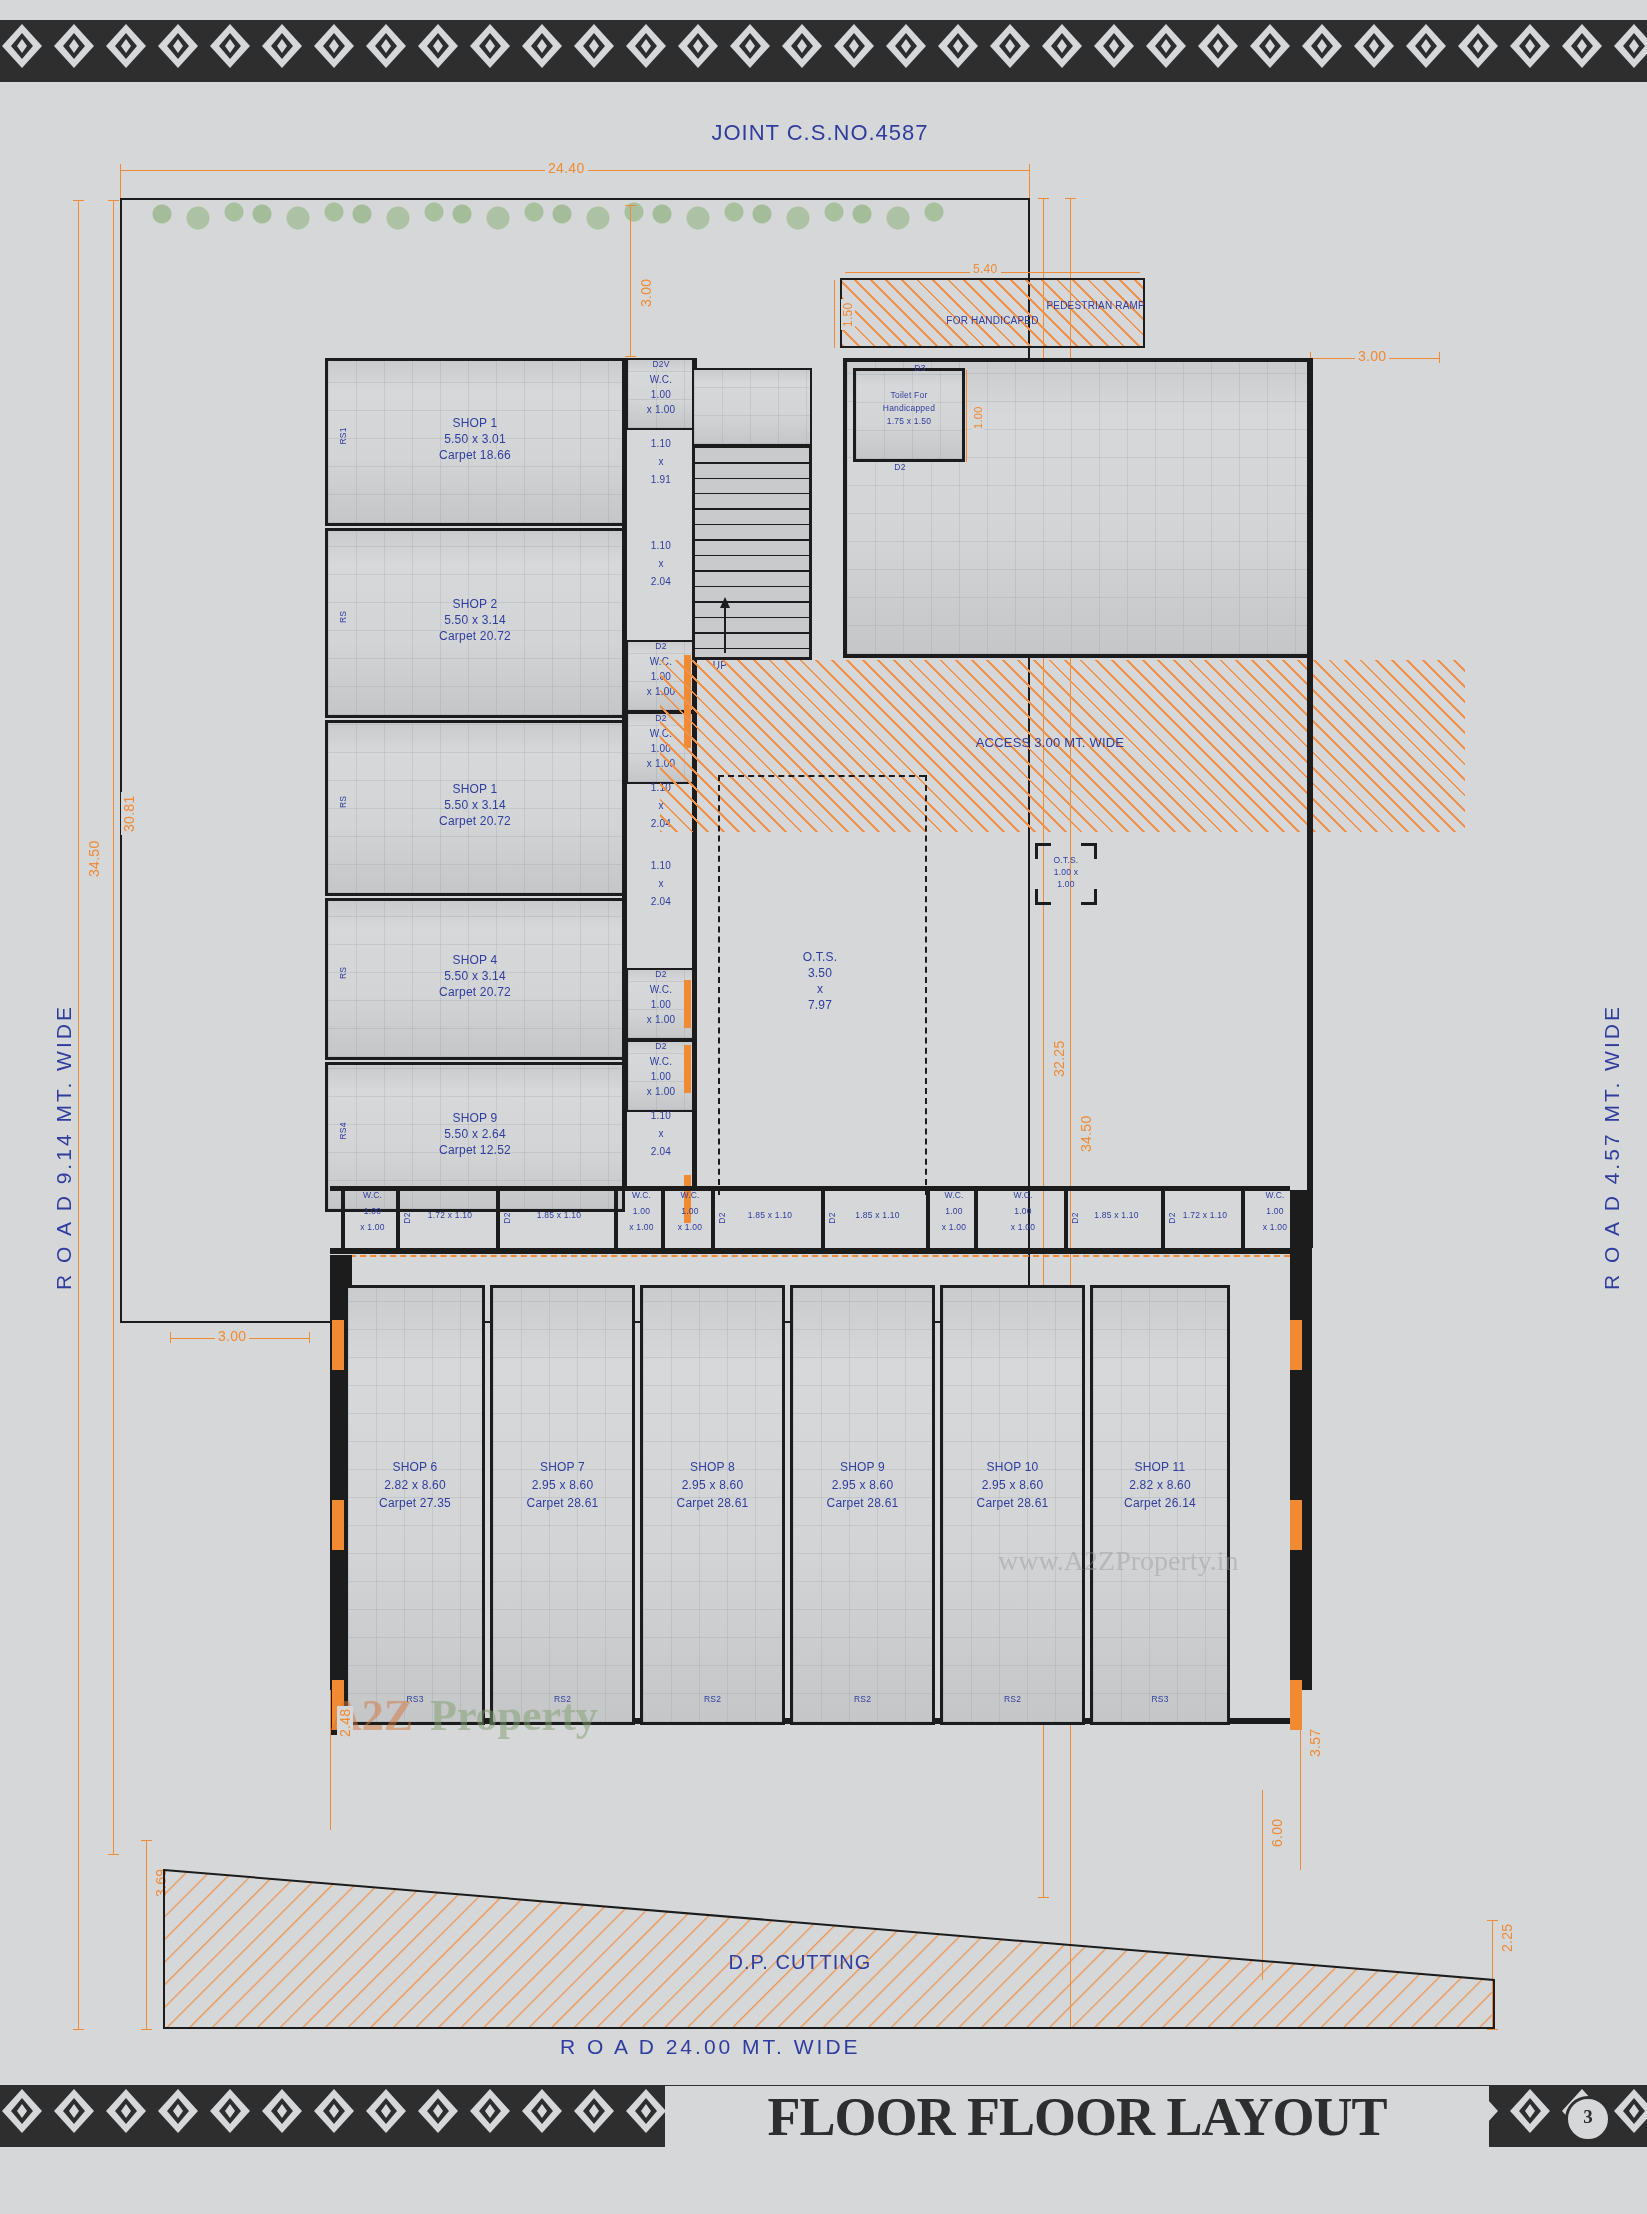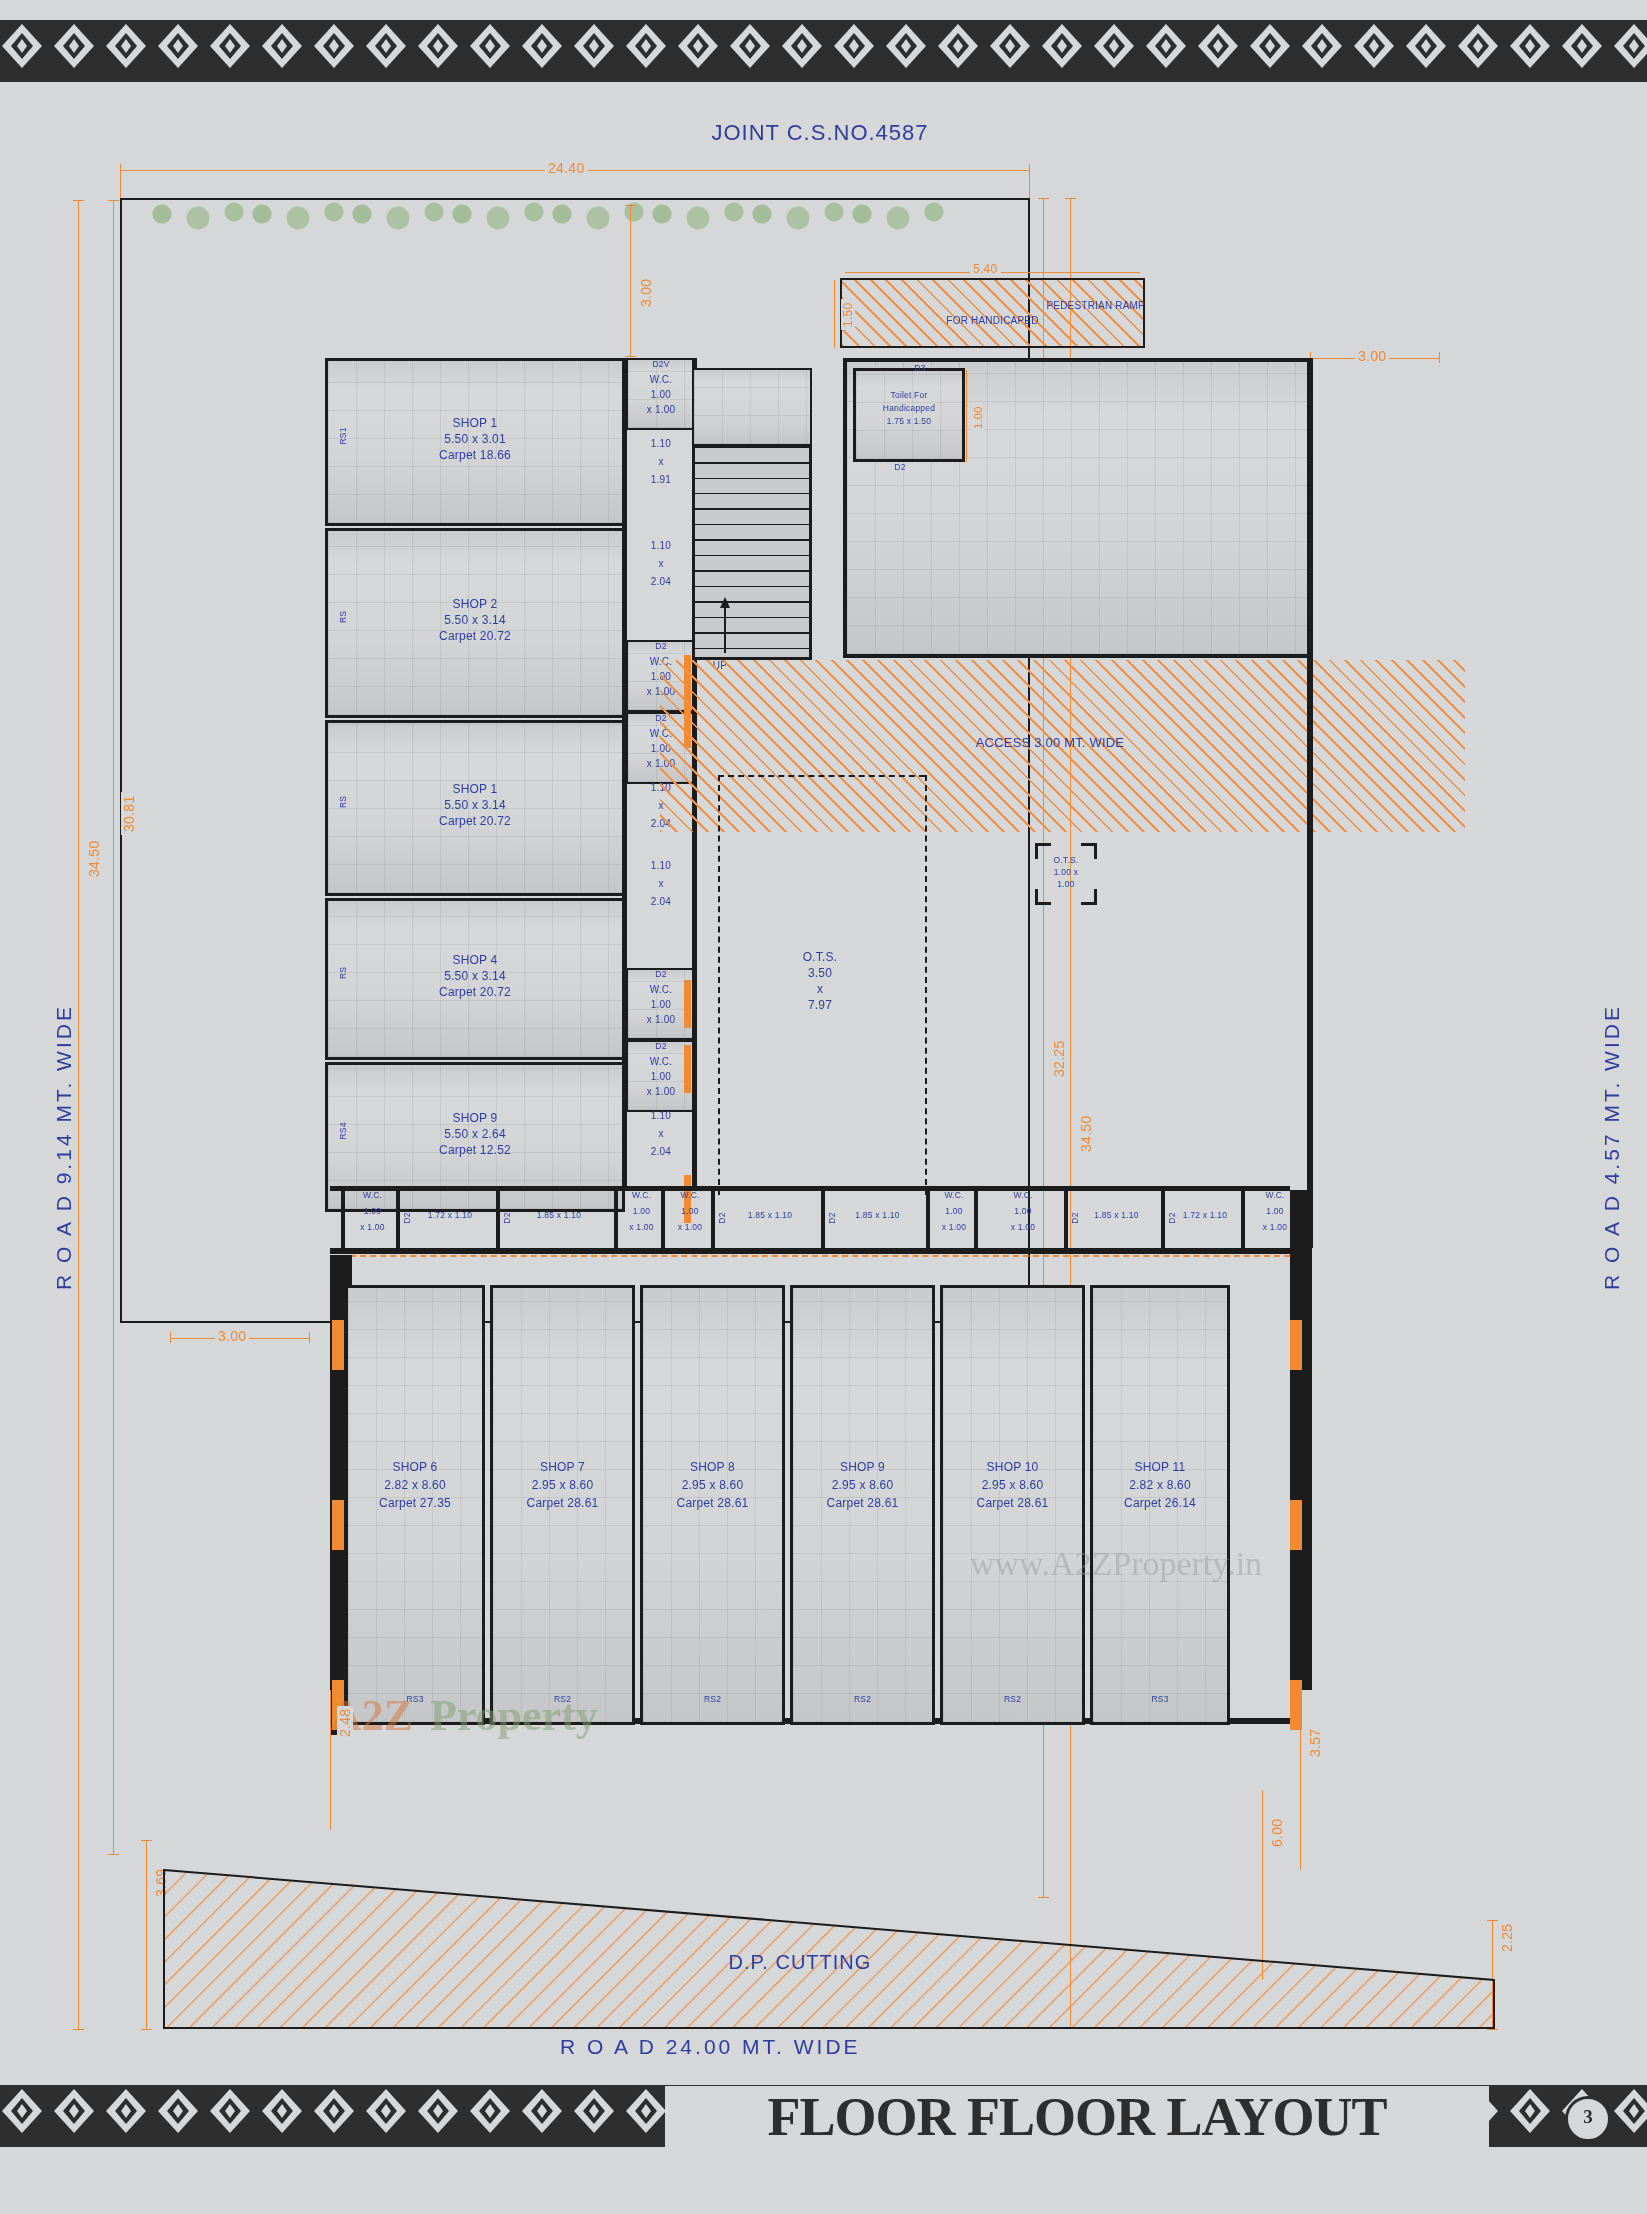--- a/index.html
+++ b/index.html
@@ -71,21 +71,21 @@
      font-family:"Liberation Serif",serif;font-size:19px;font-weight:bold;
      color:#2e2e2e;text-align:center;line-height:36px;}
   .road-bot{position:absolute;left:560px;top:2035px;width:500px;
      color:#2f3d9e;font-size:21px;letter-spacing:3px;}
   .road-side{position:absolute;color:#2f3d9e;font-size:21px;letter-spacing:3px;
      white-space:nowrap;transform-origin:0 0;}
   .joint-cs{position:absolute;left:520px;top:120px;width:600px;text-align:center;
      color:#2f3d9e;font-size:22px;letter-spacing:1px;}
 
   .watermark{position:absolute;color:rgba(150,150,150,.45);
-     font-family:"Liberation Serif",serif;font-size:34px;white-space:nowrap;}
+     font-family:"Liberation Serif",serif;font-size:28px;white-space:nowrap;margin-left:28px;}
   .wm2{position:absolute;font-family:"Liberation Serif",serif;font-size:44px;
      font-weight:bold;white-space:nowrap;}
 </style>
 </head>
 <body>
 
 <div class="border-strip top">
   <div class="strip-line" style="top:0"></div>
   <div class="strip-line" style="top:57px"></div>
   <div id="dia-top">

